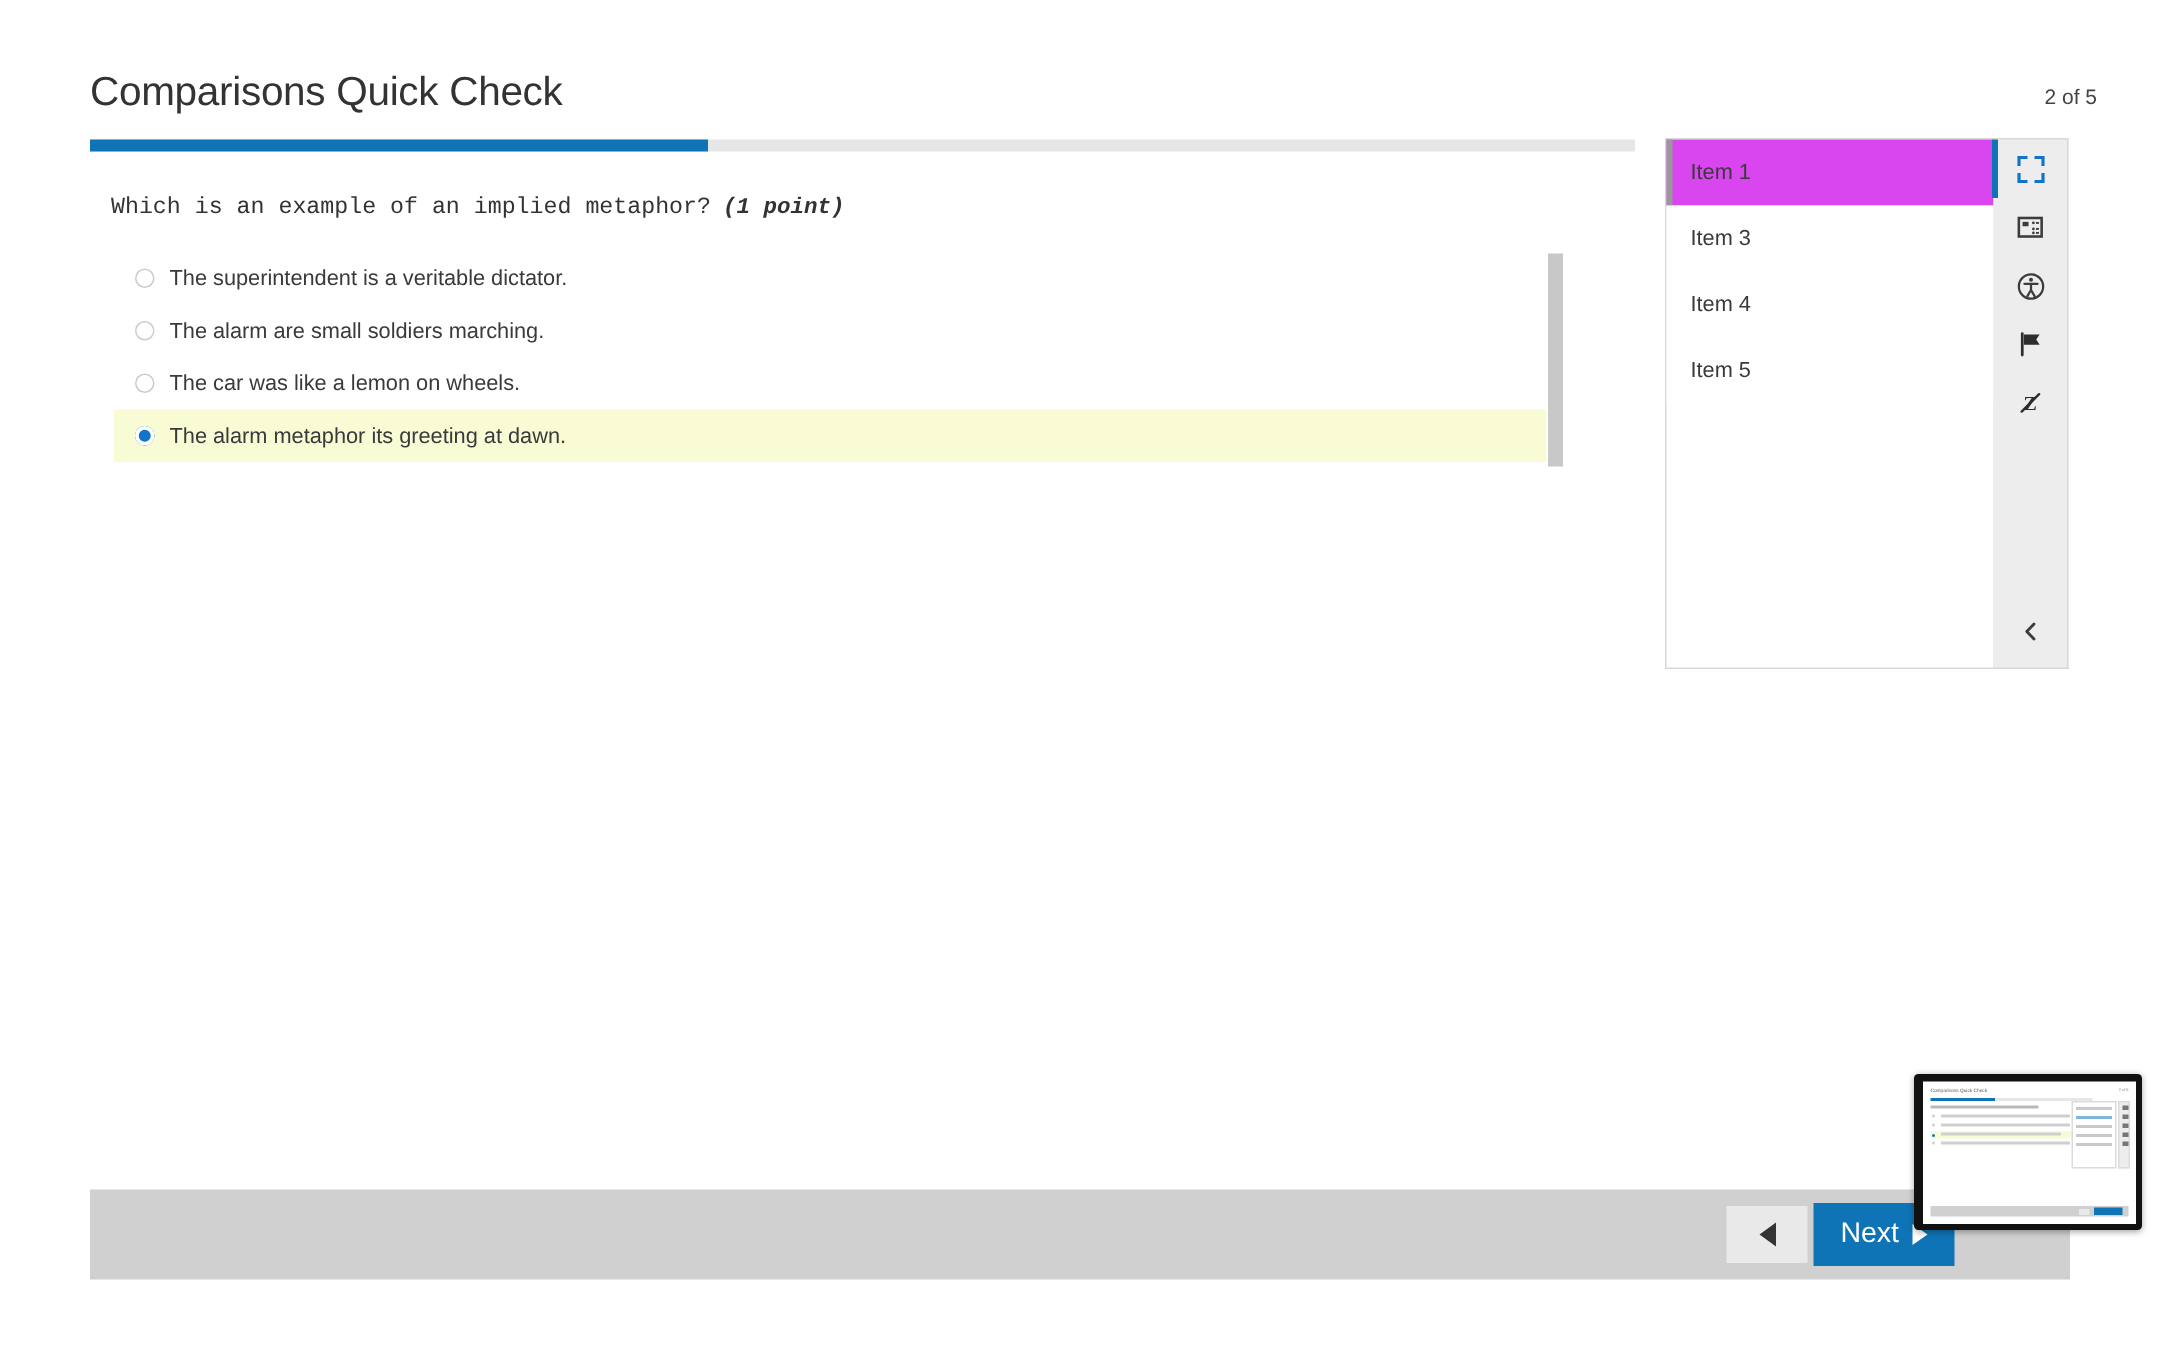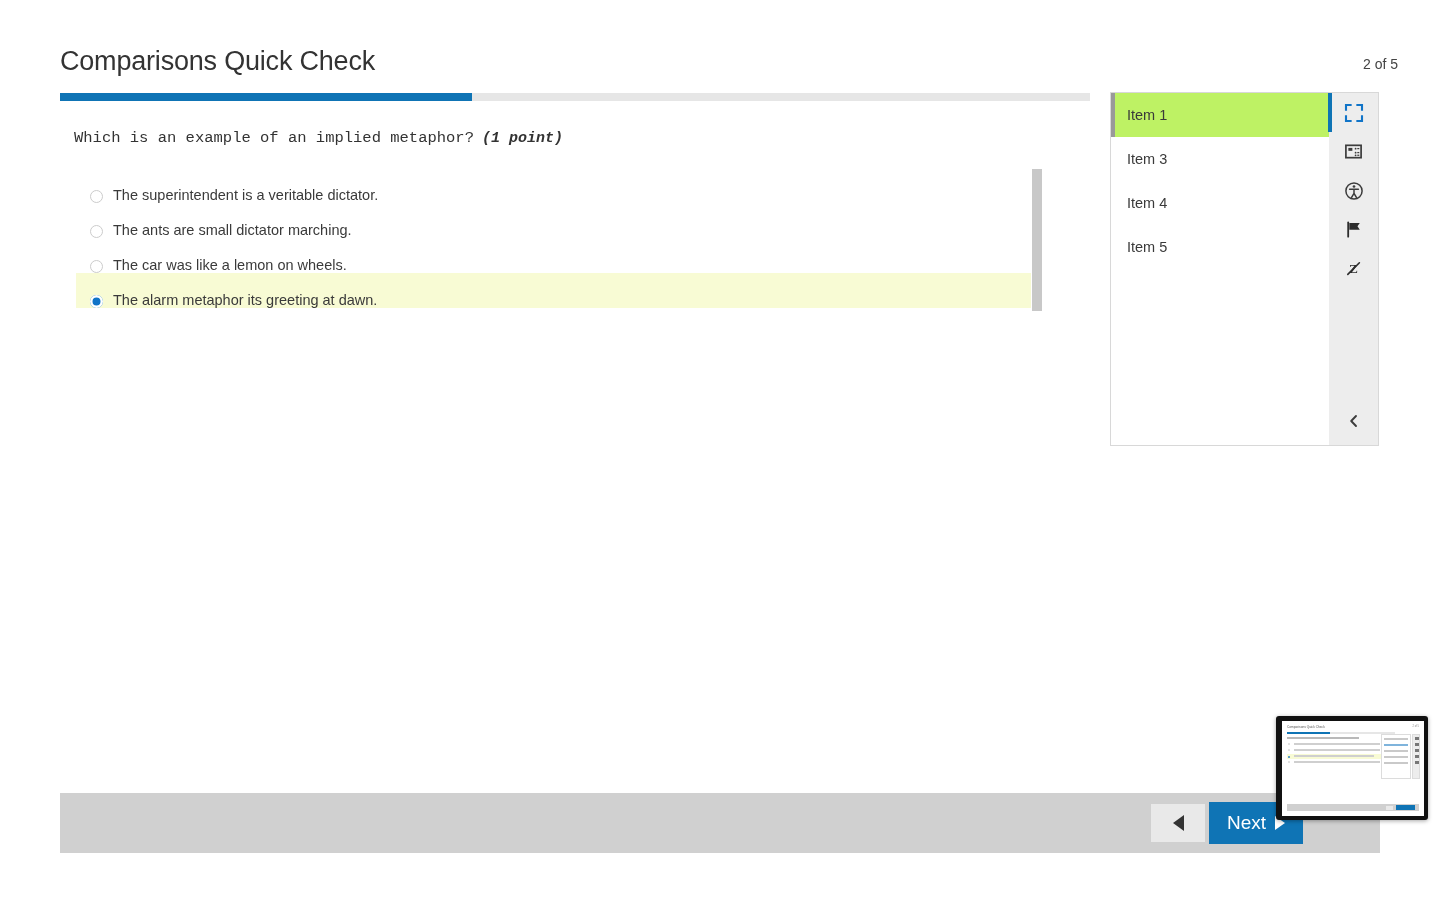--- a/index.html
+++ b/index.html
@@ -35,21 +35,21 @@
     position: absolute; left: 74px; top: 129px;
     font-size: 15.5px; color: #333333; white-space: nowrap; font-family: Liberation Mono, monospace;
   }
   .question-points {
     font-style: italic; font-weight: bold; color: #333333;
     margin-left: 8px; font-size: 15px;
   }
 
   .options { position: absolute; left: 76px; top: 168px; width: 955px; }
   .option-row {
-    position: relative; display: flex; align-items: flex-end;
+    position: relative; display: flex; align-items: center;
     height: 35px; padding-left: 14px;
   }
   .option-row.selected { background: #f8fbd4; }
   .radio {
     width: 13px; height: 13px; border-radius: 50%;
     border: 1px solid #cccccc; background: #ffffff;
     flex: 0 0 auto; margin-right: 10px;
   }
   .option-row.selected .radio {
     border: none; background: #1074c8;
@@ -75,21 +75,21 @@
   }
   .item-row {
     position: relative; height: 44px; display: flex; align-items: center;
     padding-left: 16px; font-size: 14.5px; color: #3a3a3a;
     background: #ffffff;
   }
   .item-row .bar {
     position: absolute; left: 0; top: 0; width: 4px; height: 100%;
     background: transparent;
   }
-  .item-row.visited { background: #bef264; }
+  .item-row.visited { background: #d946ef; }
   .item-row.visited .bar { background: #999999; }
   .item-row.current { background: #e3f0fa; }
   .item-row.current .bar { background: #0f74b5; }
   .item-row.current .pointer {
     position: absolute; left: 4px; top: 50%; margin-top: -5px;
     width: 0; height: 0;
     border-top: 5px solid transparent;
     border-bottom: 5px solid transparent;
     border-left: 6px solid #0f74b5;
   }
@@ -195,21 +195,21 @@
     <span>Which is an example of an implied metaphor?</span><span class="question-points">(1 point)</span>
   </div>
 
   <div class="options" id="options-container">
       <div class="option-row">
         <span class="radio"></span>
         <span class="option-label">The superintendent is a veritable dictator.</span>
       </div>
       <div class="option-row">
         <span class="radio"></span>
-        <span class="option-label">The ants are small dictator marching.</span>
+        <span class="option-label">The alarm are small soldiers marching.</span>
       </div>
       <div class="option-row">
         <span class="radio"></span>
         <span class="option-label">The car was like a lemon on wheels.</span>
       </div>
       <div class="option-row selected">
         <span class="radio"></span>
         <span class="option-label">The alarm metaphor its greeting at dawn.</span>
       </div>
     </div>

